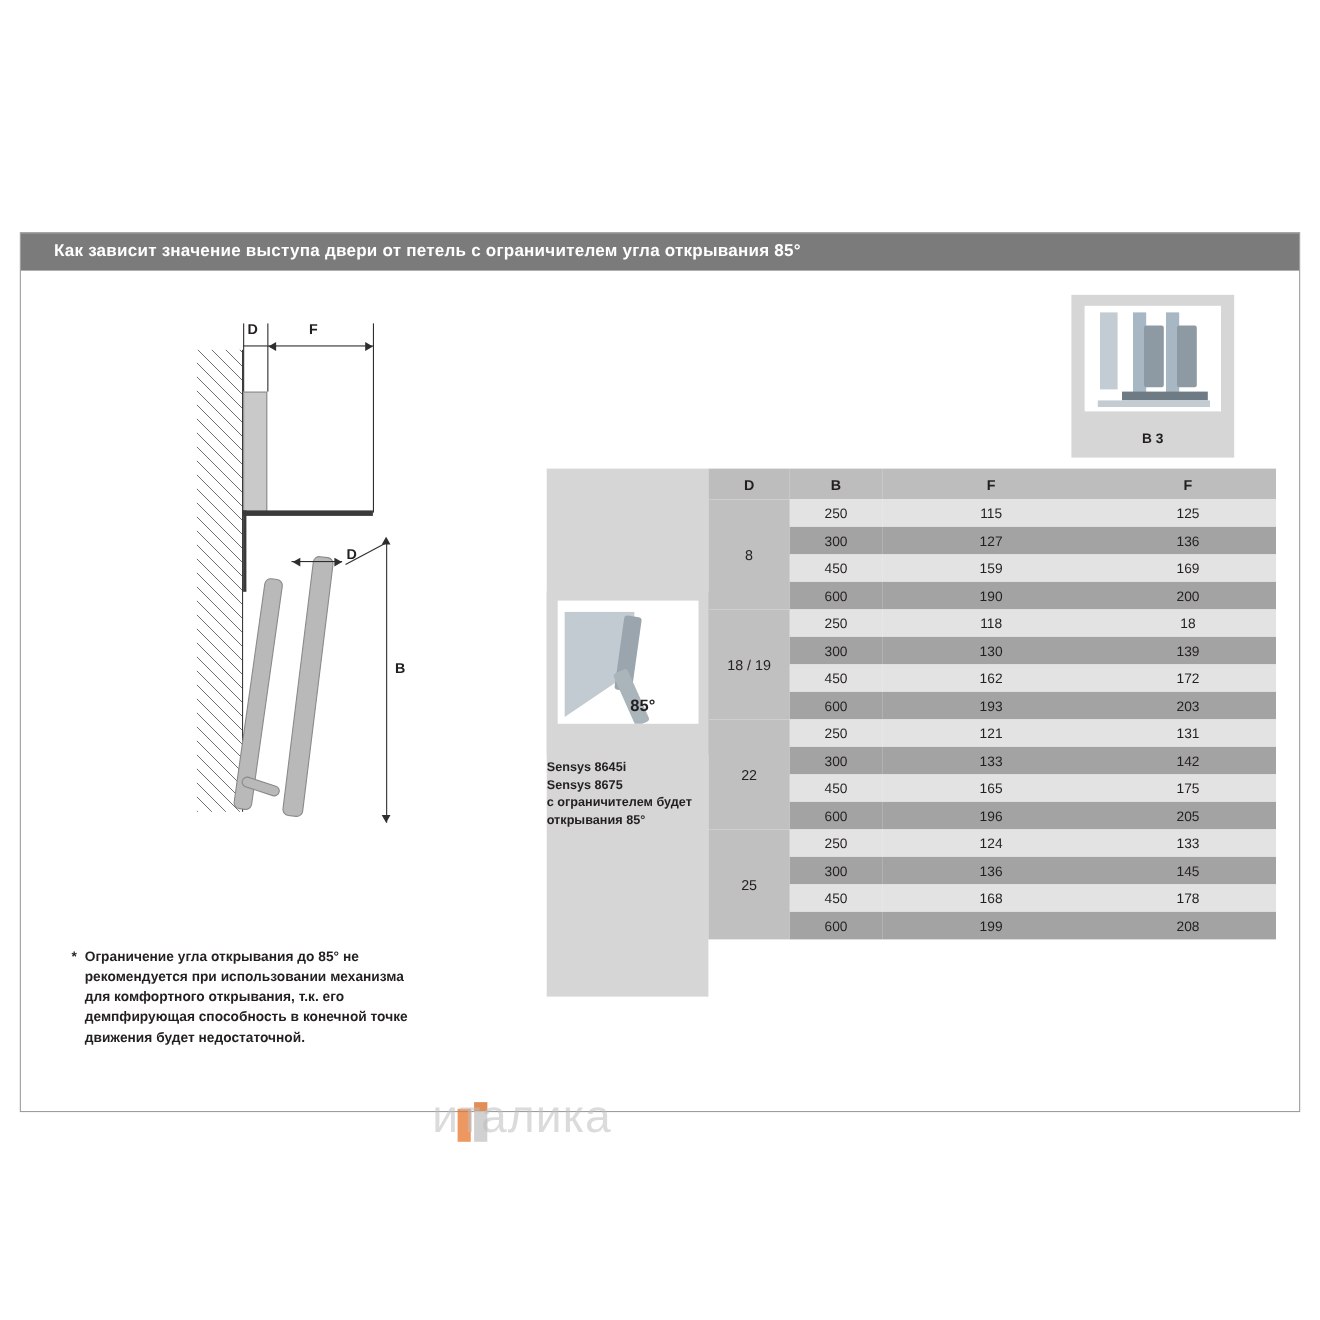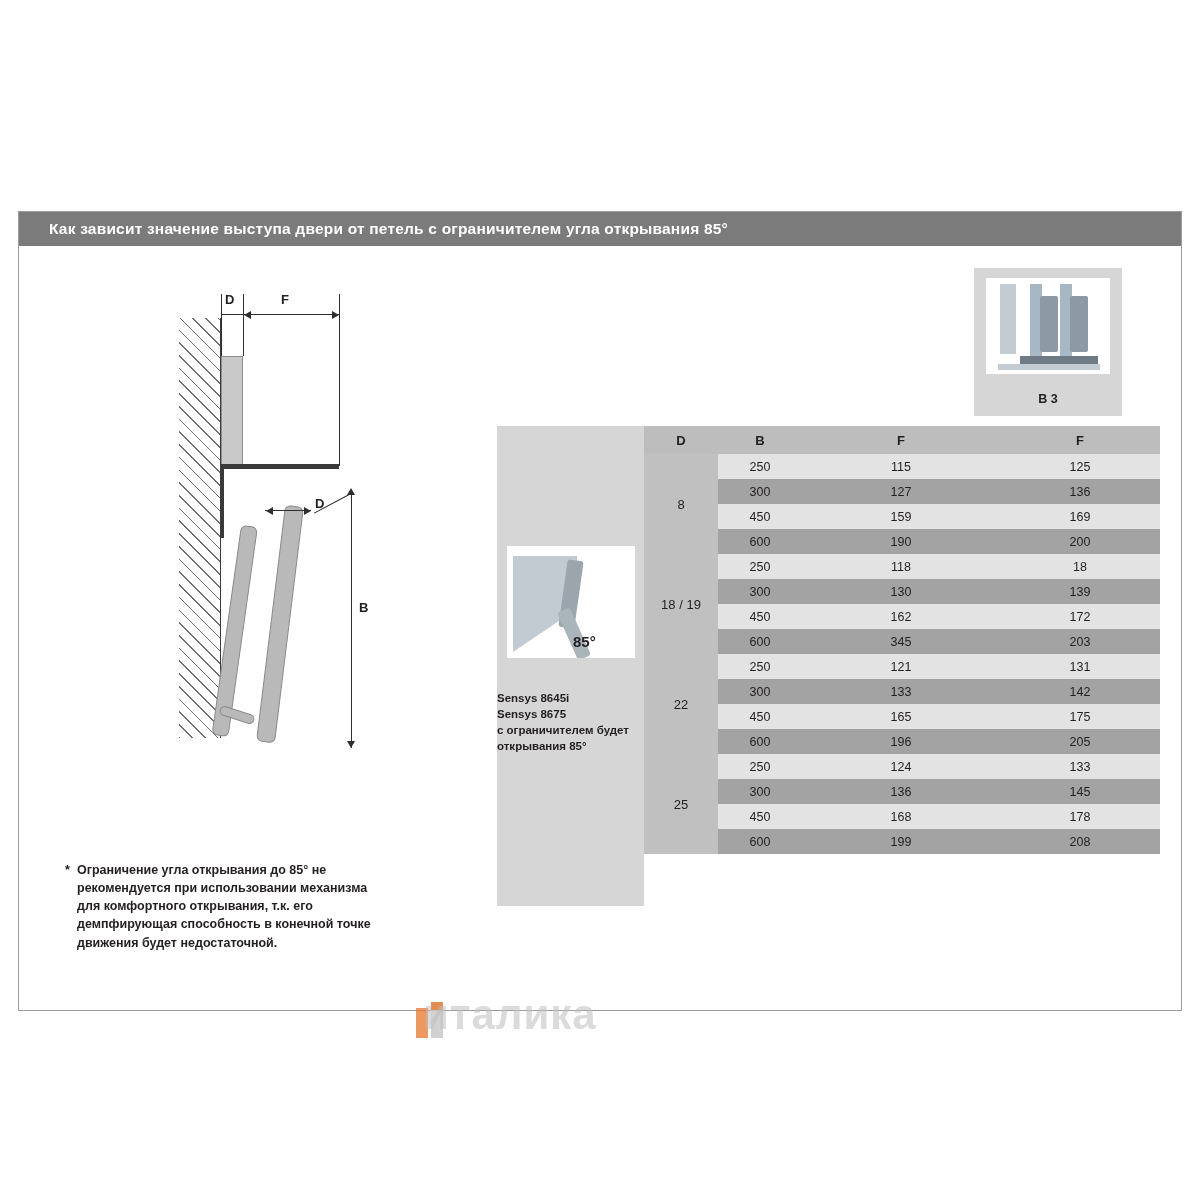--- a/index.html
+++ b/index.html
@@ -319,24 +319,24 @@
     left: 28px;
     top: 180px;
     width: 147px;
     height: 480px;
     background: #d6d6d6;
   }
 
   
   .watermark {
     position: absolute;
-    left: 404px;
+    left: 374px;
     top: 745px;
     font-size: 42px;
-    font-weight: bold;
+    font-weight: normal;
     color: rgba(190,190,190,.55);
     letter-spacing: 1px;
     pointer-events: none;
     user-select: none;
   }
   .wm-mark {
     position: absolute;
     left: 395px;
     top: 752px;
     width: 44px;
@@ -475,21 +475,21 @@
             <td class="cell-dark">130</td>
             <td class="cell-dark">139</td>
           </tr>
           <tr>
             <td class="cell-light">450</td>
             <td class="cell-light">162</td>
             <td class="cell-light">172</td>
           </tr>
           <tr>
             <td class="cell-dark">600</td>
-            <td class="cell-dark">345</td>
+            <td class="cell-dark">193</td>
             <td class="cell-dark">203</td>
           </tr>
 
           <tr>
             <td class="cell-group" rowspan="4">22</td>
             <td class="cell-light">250</td>
             <td class="cell-light">121</td>
             <td class="cell-light">131</td>
           </tr>
           <tr>

